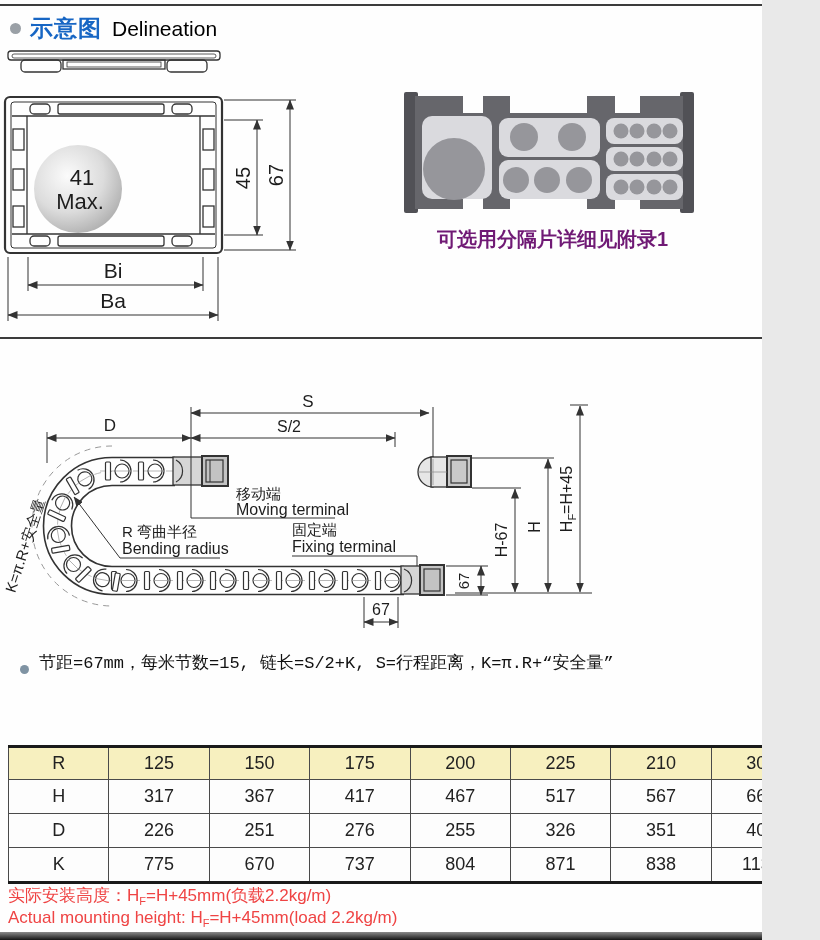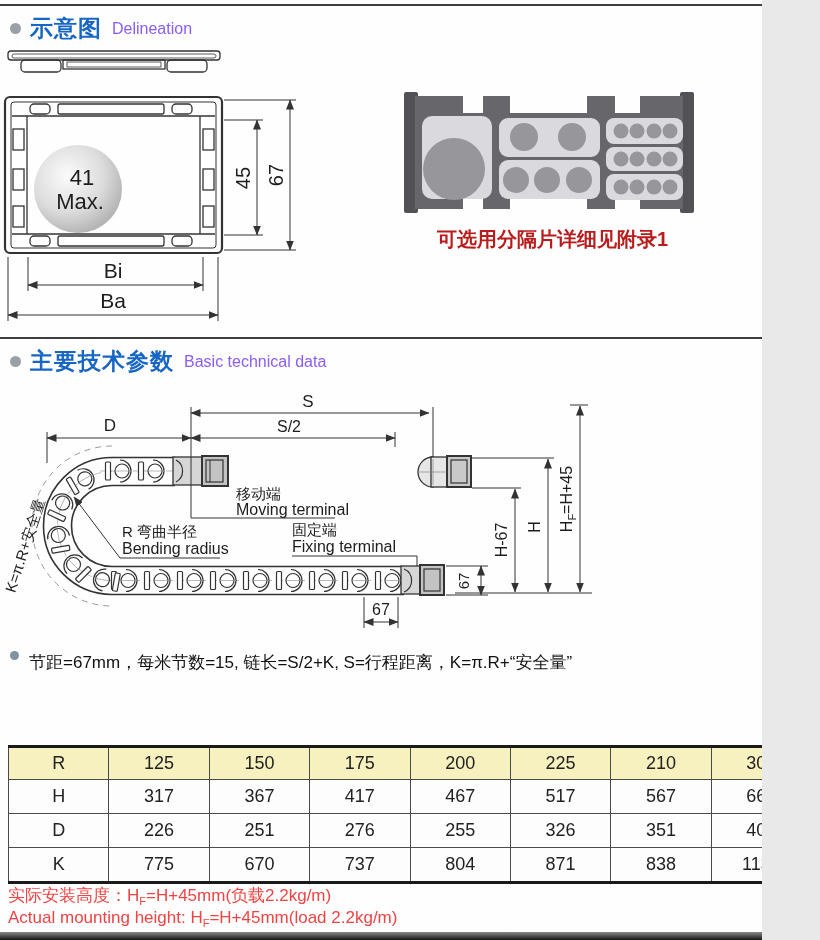--- a/index.html
+++ b/index.html
@@ -2,25 +2,25 @@
 <html><head>
 <meta charset="utf-8">
 <style>
   html,body{margin:0;padding:0;background:#e9e9e9;}
   #page{position:relative;width:762px;height:940px;background:#fefefe;overflow:hidden;
         font-family:"Liberation Sans","DejaVu Sans",sans-serif;color:#222;}
   .rule{position:absolute;left:0;width:820px;height:2px;background:#3c3c3c;}
   .sec-header{position:absolute;left:10px;display:flex;align-items:center;}
   .sec-bullet{width:11px;height:11px;border-radius:50%;background:#9aa0a6;margin-right:9px;}
   .sec-cn{font-size:23px;font-weight:bold;color:#1766c4;letter-spacing:1px;}
-  .sec-en{font-size:16px;color:#8b5cf6;margin-left:10px;}
+  .sec-en{font-size:21px;color:#000000;margin-left:10px;}
   .fig{position:absolute;}
   .caption-blue{position:absolute;left:400px;top:226px;width:305px;text-align:center;
-        font-size:20px;font-weight:bold;color:#b91c1c;}
-  .note-line{position:absolute;left:10px;display:flex;align-items:flex-start;font-size:17px;color:#111;}
+        font-size:20px;font-weight:bold;color:#701a75;}
+  .note-line{position:absolute;left:20px;display:flex;align-items:flex-end;font-size:17px;color:#111;font-family:Liberation Mono, monospace;}
   .note-bullet{width:9px;height:9px;border-radius:50%;background:#7f93a3;margin-right:10px;flex:0 0 auto;}
   table.data{position:absolute;left:8px;top:745px;width:804px;border-collapse:collapse;
         table-layout:fixed;font-size:18px;color:#222;
         border-top:3px solid #1a1a1a;border-bottom:3px solid #1a1a1a;}
   table.data td{border:1px solid #4a4a4a;text-align:center;padding:0;}
   table.data tr.hdr td{background:#f7f0bf;height:31px;}
   table.data tr.body td{height:33px;background:#fdfdfd;}
   .footer-note{position:absolute;left:8px;font-size:17px;color:#ef4444;}
   .footer-note sub{font-size:11px;}
   .bottom-band{position:absolute;left:0;top:932px;width:820px;height:8px;
@@ -147,25 +147,20 @@
         <circle cx="224" cy="97" r="7.5"></circle>
           <circle cx="240" cy="97" r="7.5"></circle>
           <circle cx="257" cy="97" r="7.5"></circle>
           <circle cx="273" cy="97" r="7.5"></circle>
       </g>
     </g>
   </svg>
   <div class="caption-blue">可选用分隔片详细见附录1</div>
 
   <div class="rule" style="top:337px"></div>
-  <div class="sec-header" style="top:346px">
-    <span class="sec-bullet"></span>
-    <span class="sec-cn">主要技术参数</span>
-    <span class="sec-en">Basic technical data</span>
-  </div>
 
   <svg class="fig" style="left:0;top:385px" width="820" height="260" viewBox="0 0 820 260">
     <defs>
       <marker id="ar2" viewBox="0 0 10 8" refX="9.5" refY="4" markerWidth="10" markerHeight="8" orient="auto-start-reverse">
         <path d="M0,0 L10,4 L0,8 z" fill="#333"></path>
       </marker>
       <g id="clink">
         <rect x="-16.5" y="-9" width="5" height="18" rx="1" fill="#fff" stroke="#333" stroke-width="1.2"></rect>
         <path d="M -2 -11 A 11 11 0 0 1 -2 11" fill="none" stroke="#333" stroke-width="1.2"></path>
         <circle cx="0" cy="0" r="7" fill="#fff" stroke="#333" stroke-width="1.2"></circle>

